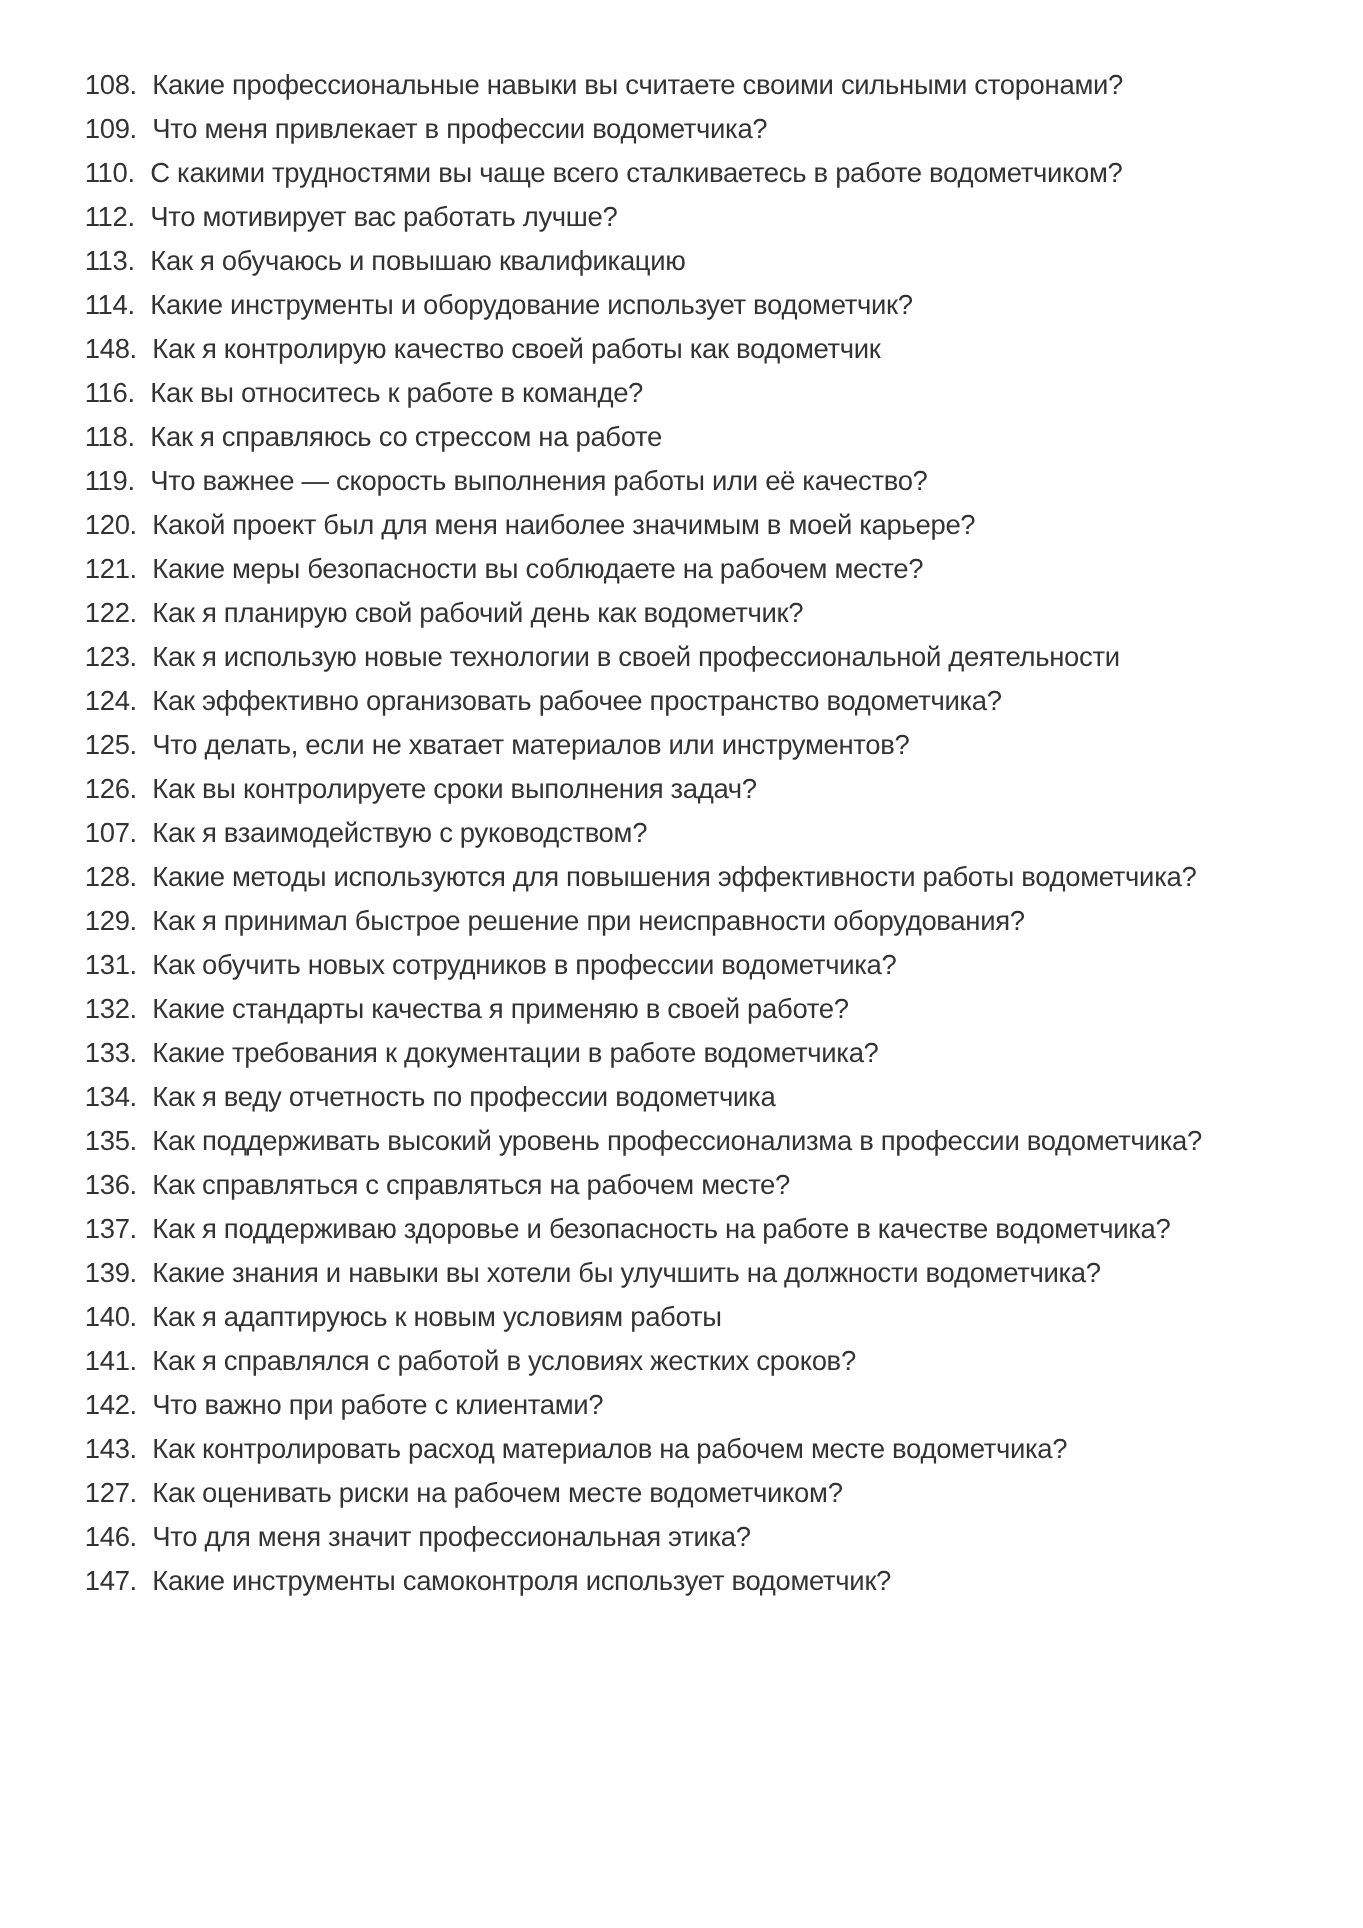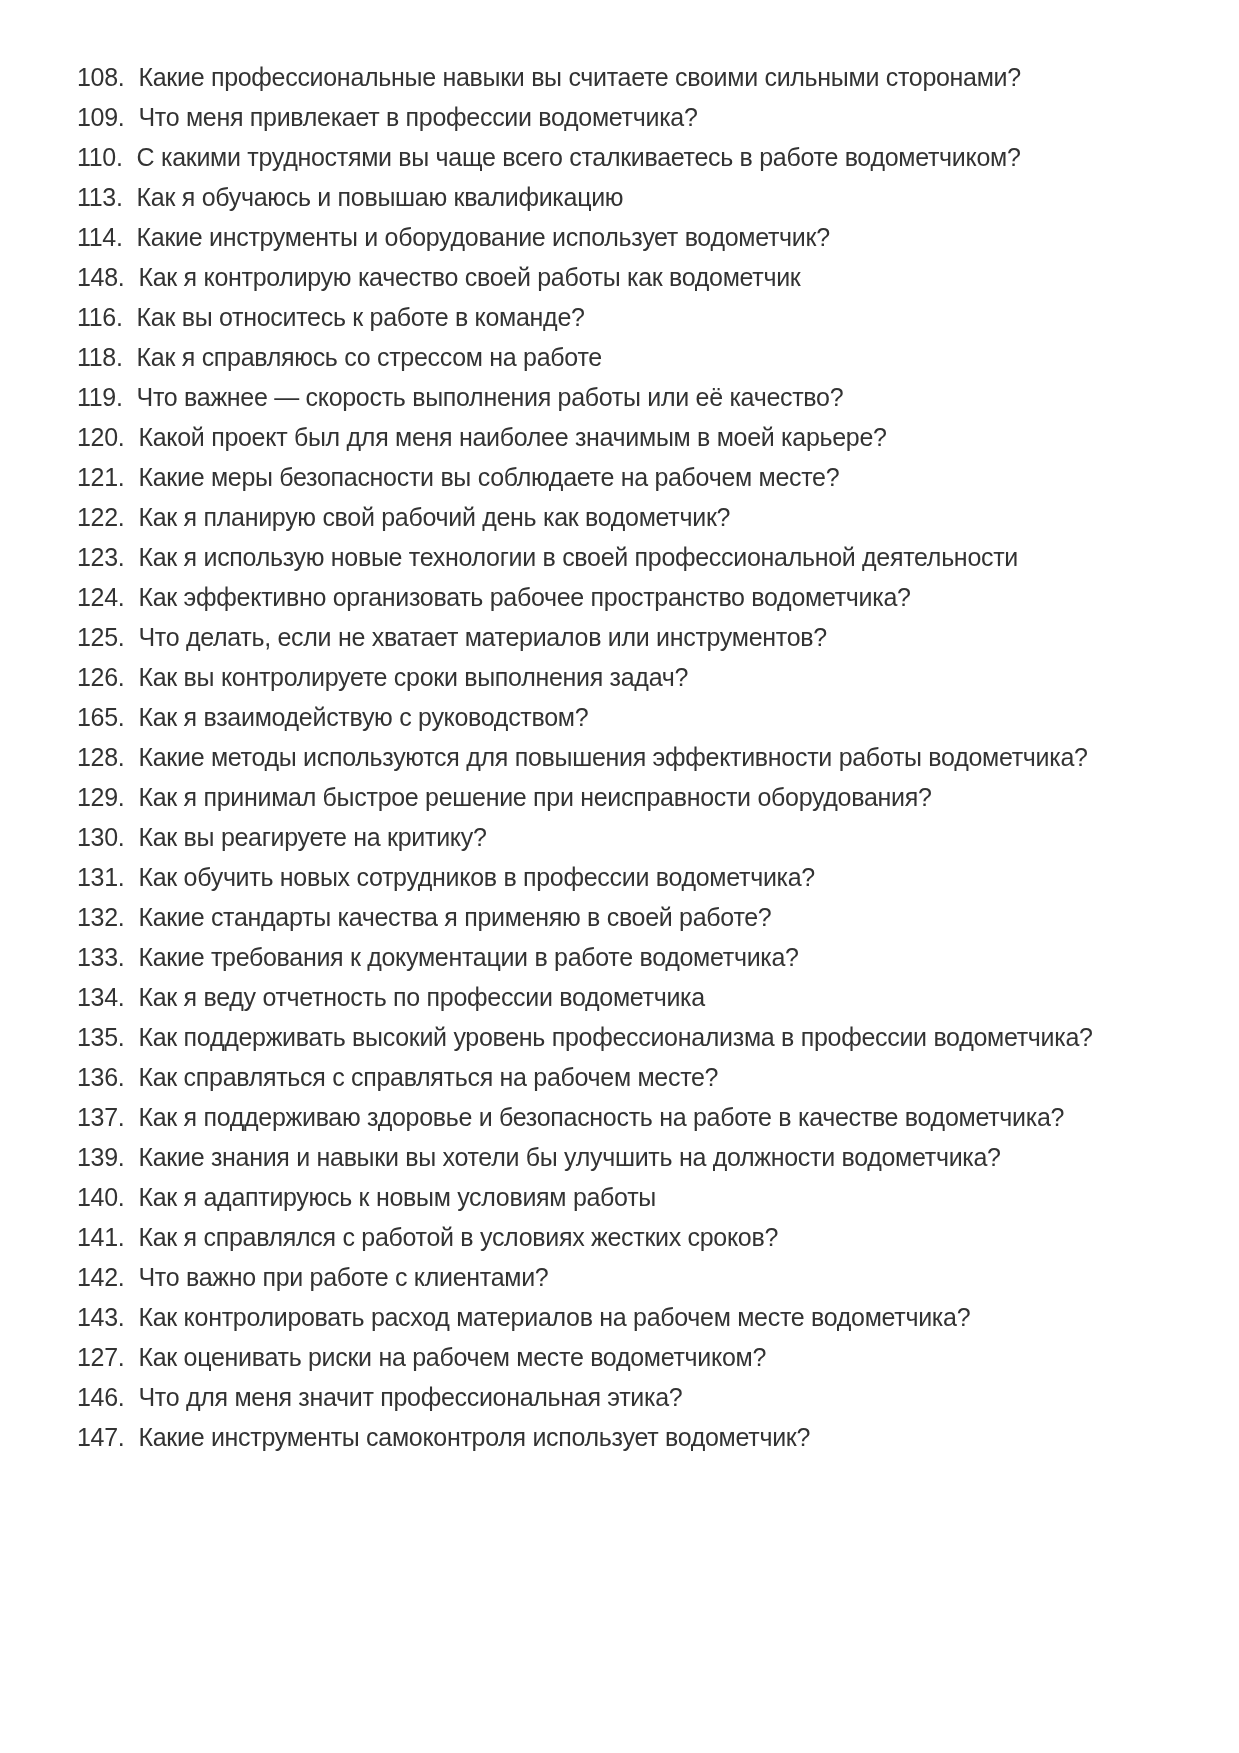--- a/index.html
+++ b/index.html
@@ -48,20 +48,23 @@
 
       <li class="question-item">
         <span class="question-number">109.</span><span class="question-text">Что меня привлекает в профессии водометчика?</span>
       </li>
 
       <li class="question-item">
         <span class="question-number">110.</span><span class="question-text">С какими трудностями вы чаще всего сталкиваетесь в работе водометчиком?</span>
       </li>
 
 
+      <li class="question-item">
+        <span class="question-number">112.</span><span class="question-text">Что мотивирует вас работать лучше?</span>
+      </li>
 
       <li class="question-item">
         <span class="question-number">113.</span><span class="question-text">Как я обучаюсь и повышаю квалификацию</span>
       </li>
 
       <li class="question-item">
         <span class="question-number">114.</span><span class="question-text">Какие инструменты и оборудование использует водометчик?</span>
       </li>
 
       <li class="question-item">
@@ -103,34 +106,31 @@
 
       <li class="question-item">
         <span class="question-number">125.</span><span class="question-text">Что делать, если не хватает материалов или инструментов?</span>
       </li>
 
       <li class="question-item">
         <span class="question-number">126.</span><span class="question-text">Как вы контролируете сроки выполнения задач?</span>
       </li>
 
       <li class="question-item">
-        <span class="question-number">165.</span><span class="question-text">Как я взаимодействую с руководством?</span>
+        <span class="question-number">107.</span><span class="question-text">Как я взаимодействую с руководством?</span>
       </li>
 
       <li class="question-item">
         <span class="question-number">128.</span><span class="question-text">Какие методы используются для повышения эффективности работы водометчика?</span>
       </li>
 
       <li class="question-item">
         <span class="question-number">129.</span><span class="question-text">Как я принимал быстрое решение при неисправности оборудования?</span>
       </li>
 
-      <li class="question-item">
-        <span class="question-number">130.</span><span class="question-text">Как вы реагируете на критику?</span>
-      </li>
 
       <li class="question-item">
         <span class="question-number">131.</span><span class="question-text">Как обучить новых сотрудников в профессии водометчика?</span>
       </li>
 
       <li class="question-item">
         <span class="question-number">132.</span><span class="question-text">Какие стандарты качества я применяю в своей работе?</span>
       </li>
 
       <li class="question-item">

